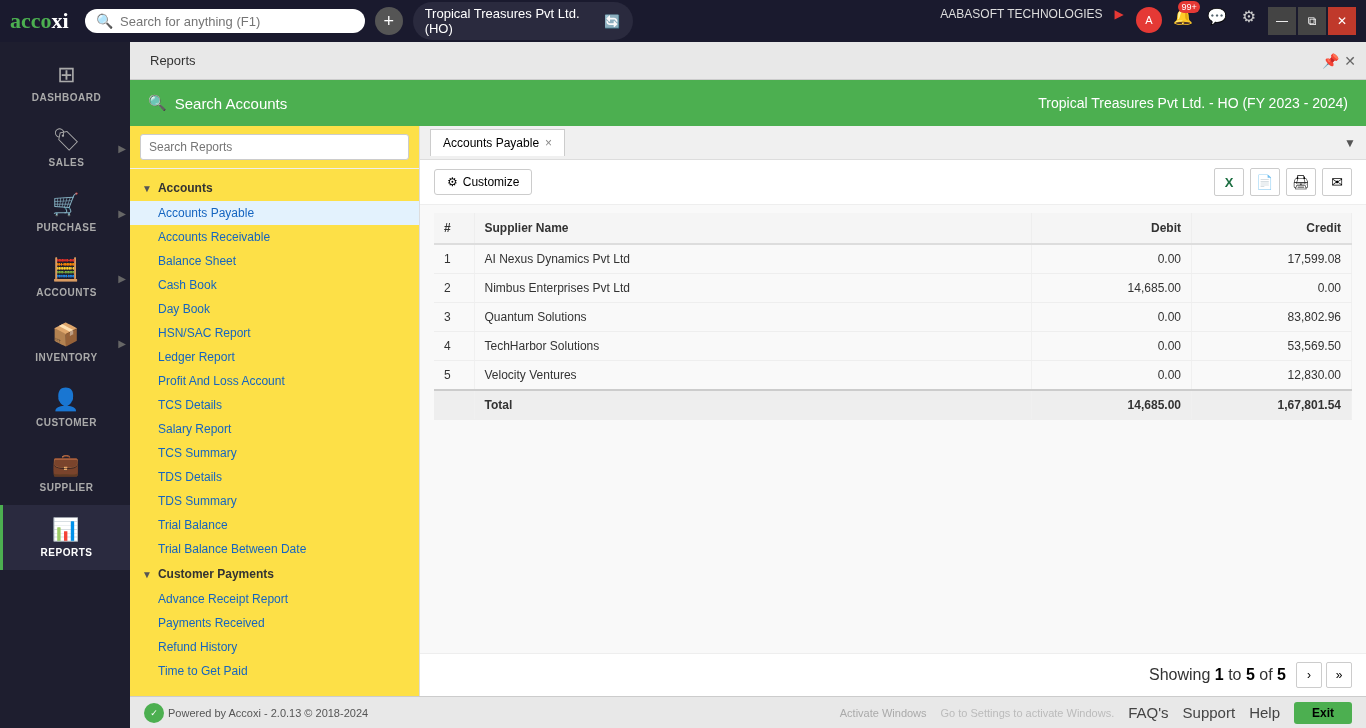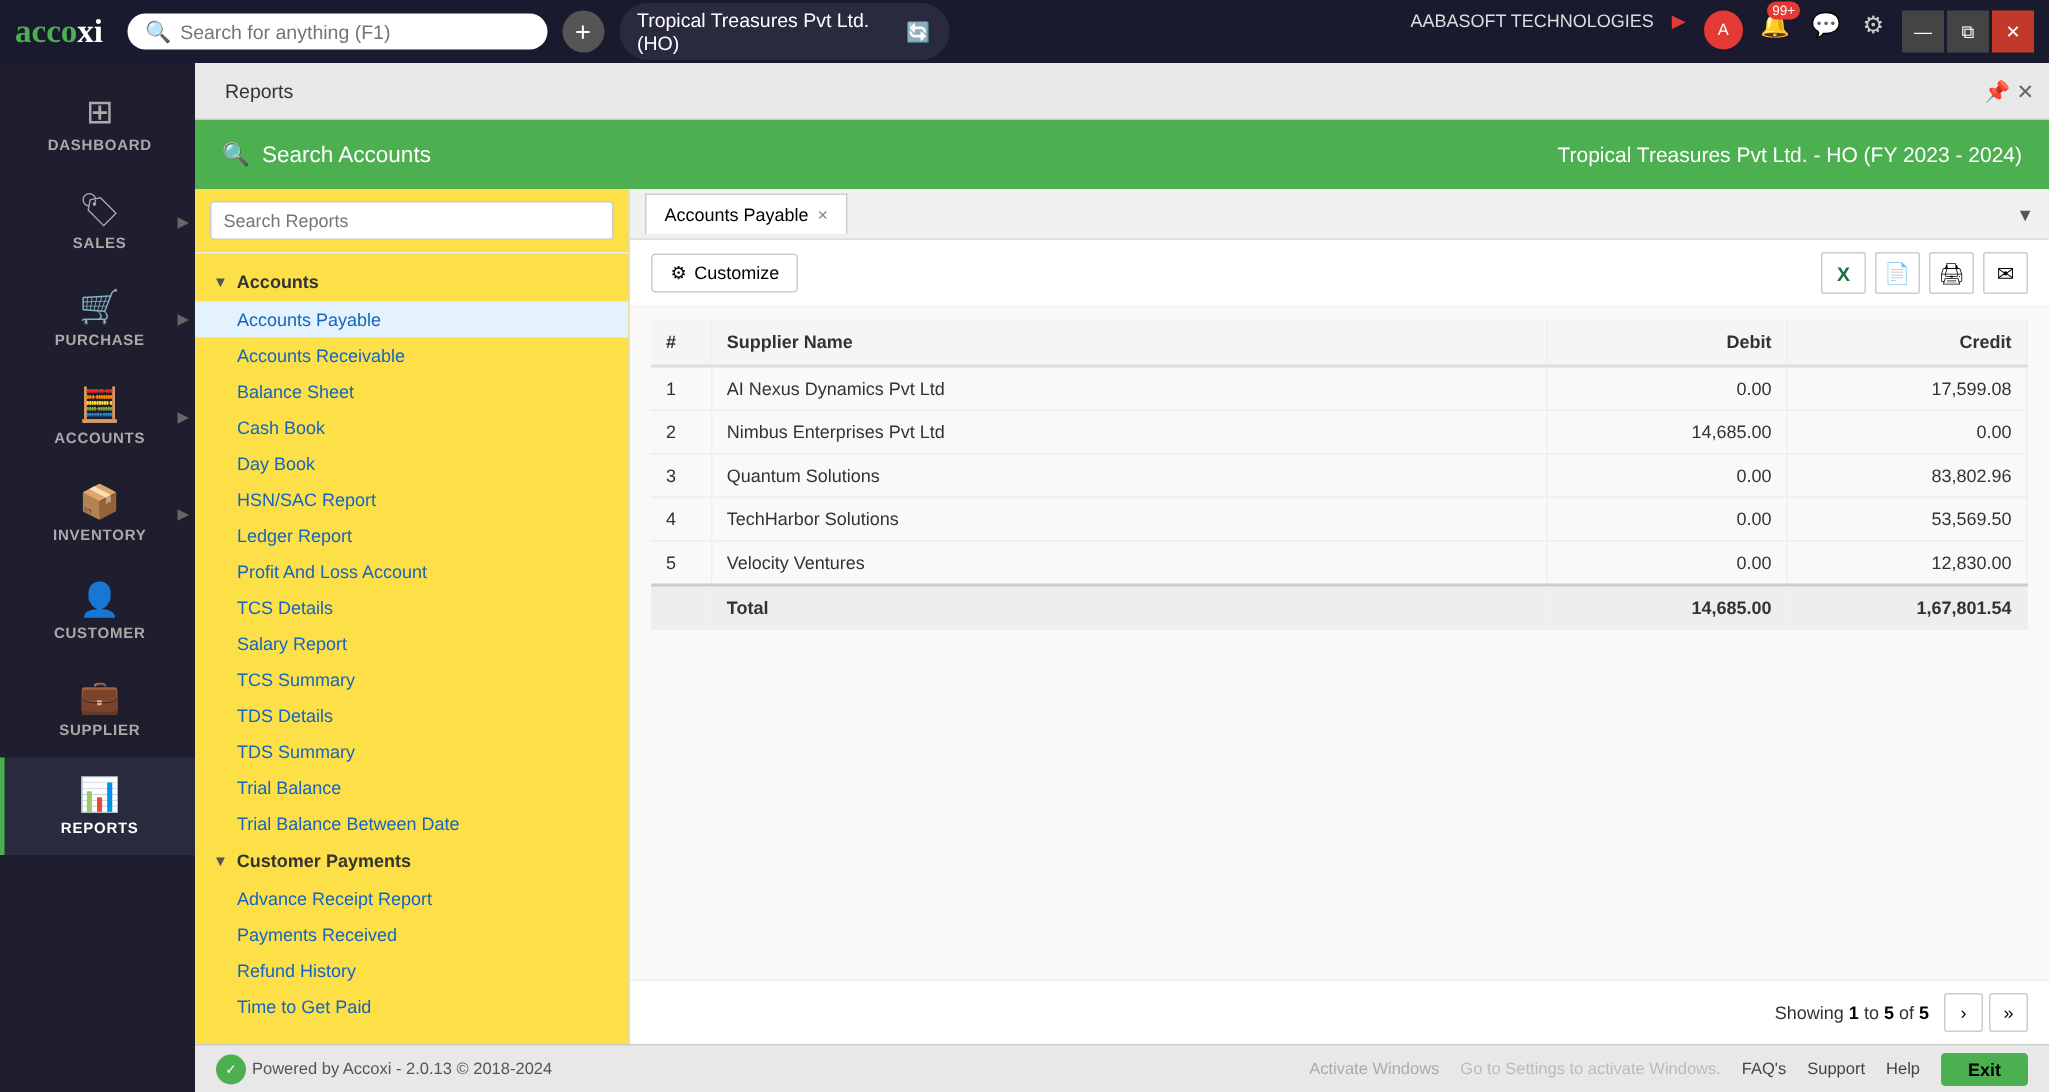--- a/index.html
+++ b/index.html
@@ -99,31 +99,31 @@
     table td { padding: 7px 10px; font-size: 12px; color: #333; border-bottom: 1px solid #eee; border-right: 1px solid #f0f0f0; }
     table td.num { text-align: right; font-variant-numeric: tabular-nums; }
     table tr.total-row { background: #eeeeee; font-weight: 700; }
     table tr.total-row td { border-top: 2px solid #ccc; }
     .col-num { width: 40px; }
     .col-debit { width: 160px; }
     .col-credit { width: 160px; }
 
     
     .pagination-bar { display: flex; align-items: center; justify-content: flex-end; padding: 8px 14px; gap: 4px; border-top: 1px solid #eee; background: #fff; }
-    .pag-text { font-size: 12px; color: #333; margin-right: 6px; margin-left: 31px; }
+    .pag-text { font-size: 16px; color: #333; margin-right: 6px; margin-left: 31px; }
     .pag-text strong { color: #000; }
     .pag-btn { width: 26px; height: 26px; border: 1px solid #ccc; background: #fff; cursor: pointer; display: flex; align-items: center; justify-content: center; font-size: 12px; border-radius: 2px; }
 
     
     .footer { display: flex; align-items: center; background: #e8e8e8; height: 32px; padding: 0 14px; border-top: 1px solid #ccc; gap: 8px; }
     .footer-logo { display: flex; align-items: center; gap: 4px; }
     .footer-logo-icon { background: #4caf50; border-radius: 50%; width: 20px; height: 20px; display: flex; align-items: center; justify-content: center; color: #fff; font-size: 9px; }
     .footer-text { font-size: 11px; color: #555; }
     .footer-right { margin-left: auto; display: flex; gap: 14px; align-items: center; }
-    .footer-link { font-size: 11px; color: #444; cursor: pointer; text-decoration: none; }
+    .footer-link { font-size: 15px; color: #444; cursor: pointer; text-decoration: none; }
     .exit-btn { background: #4caf50; color: #000000; border: none; padding: 4px 18px; border-radius: 3px; cursor: pointer; font-size: 12px; font-weight: 600; }
   </style>
 </head>
 <body>
 
 <div class="top-bar">
   <div class="logo">
     <span>acco</span><span style="color:#fff">xi</span>
   </div>
   <div class="search-bar">

